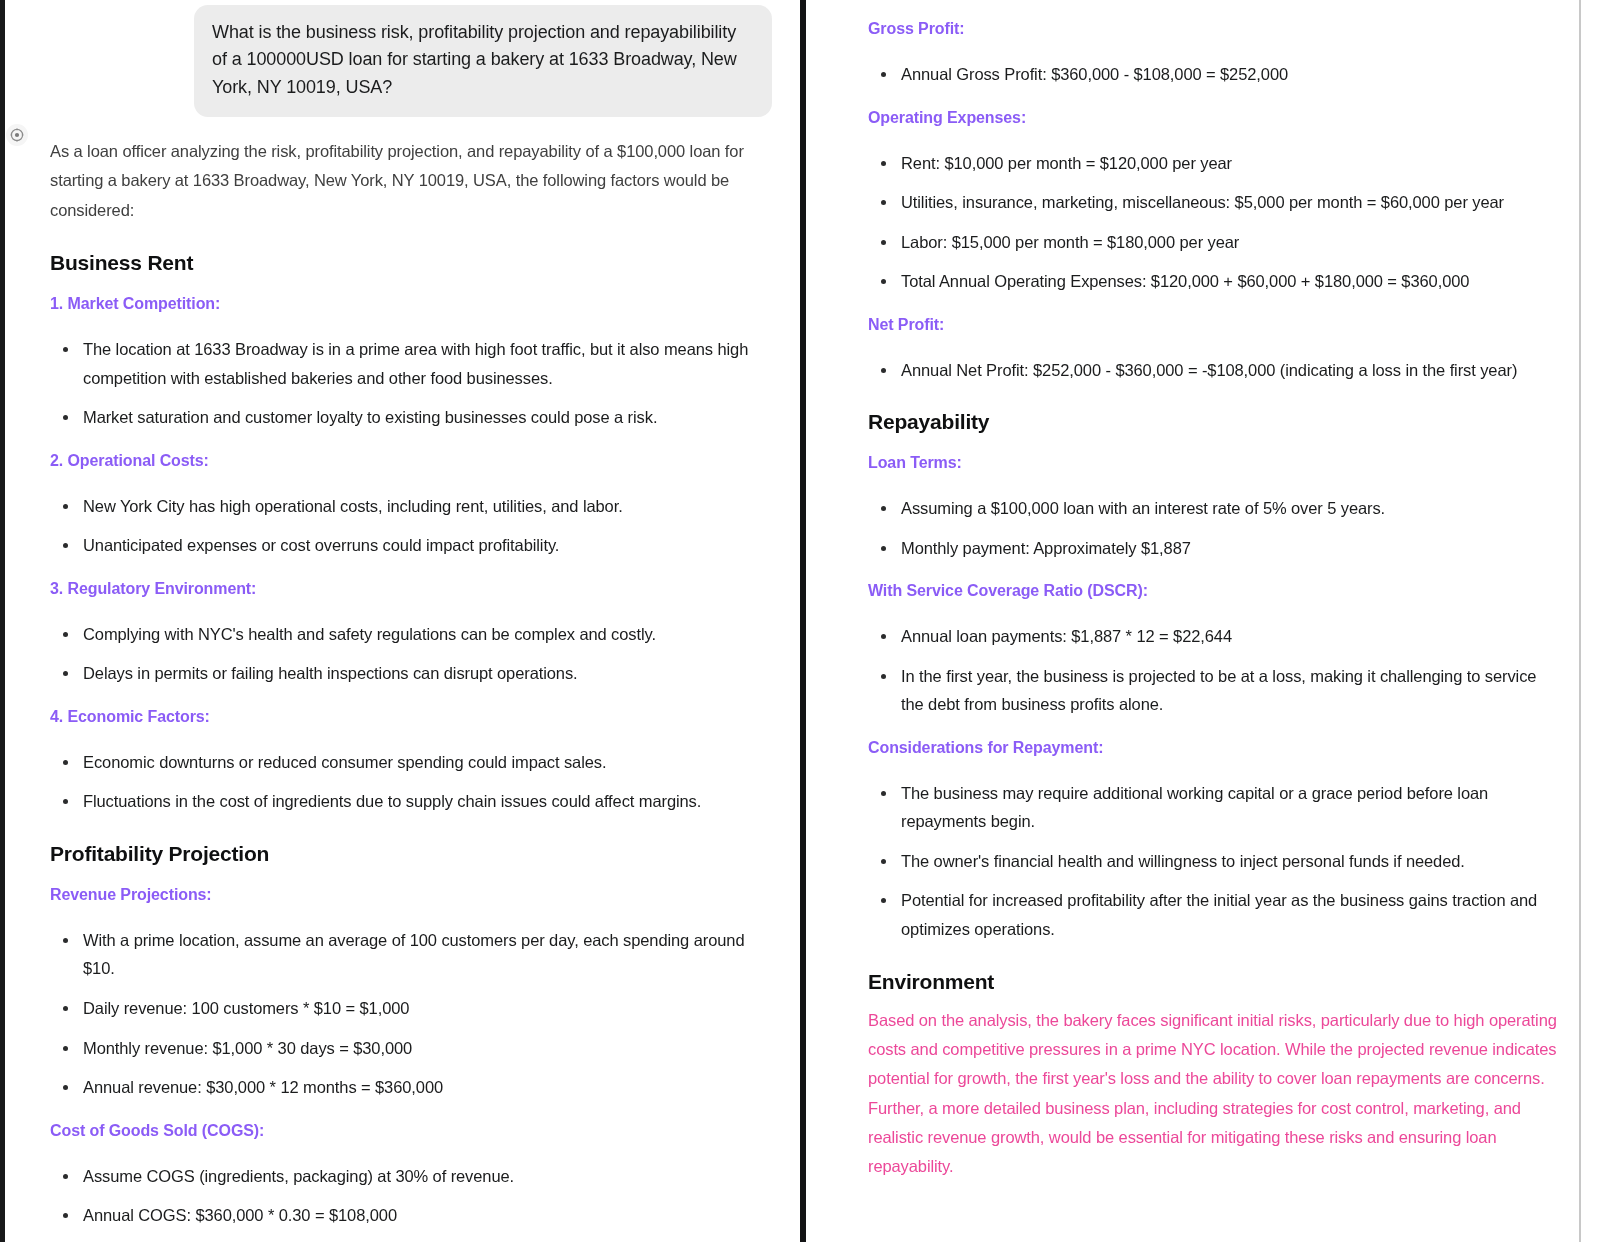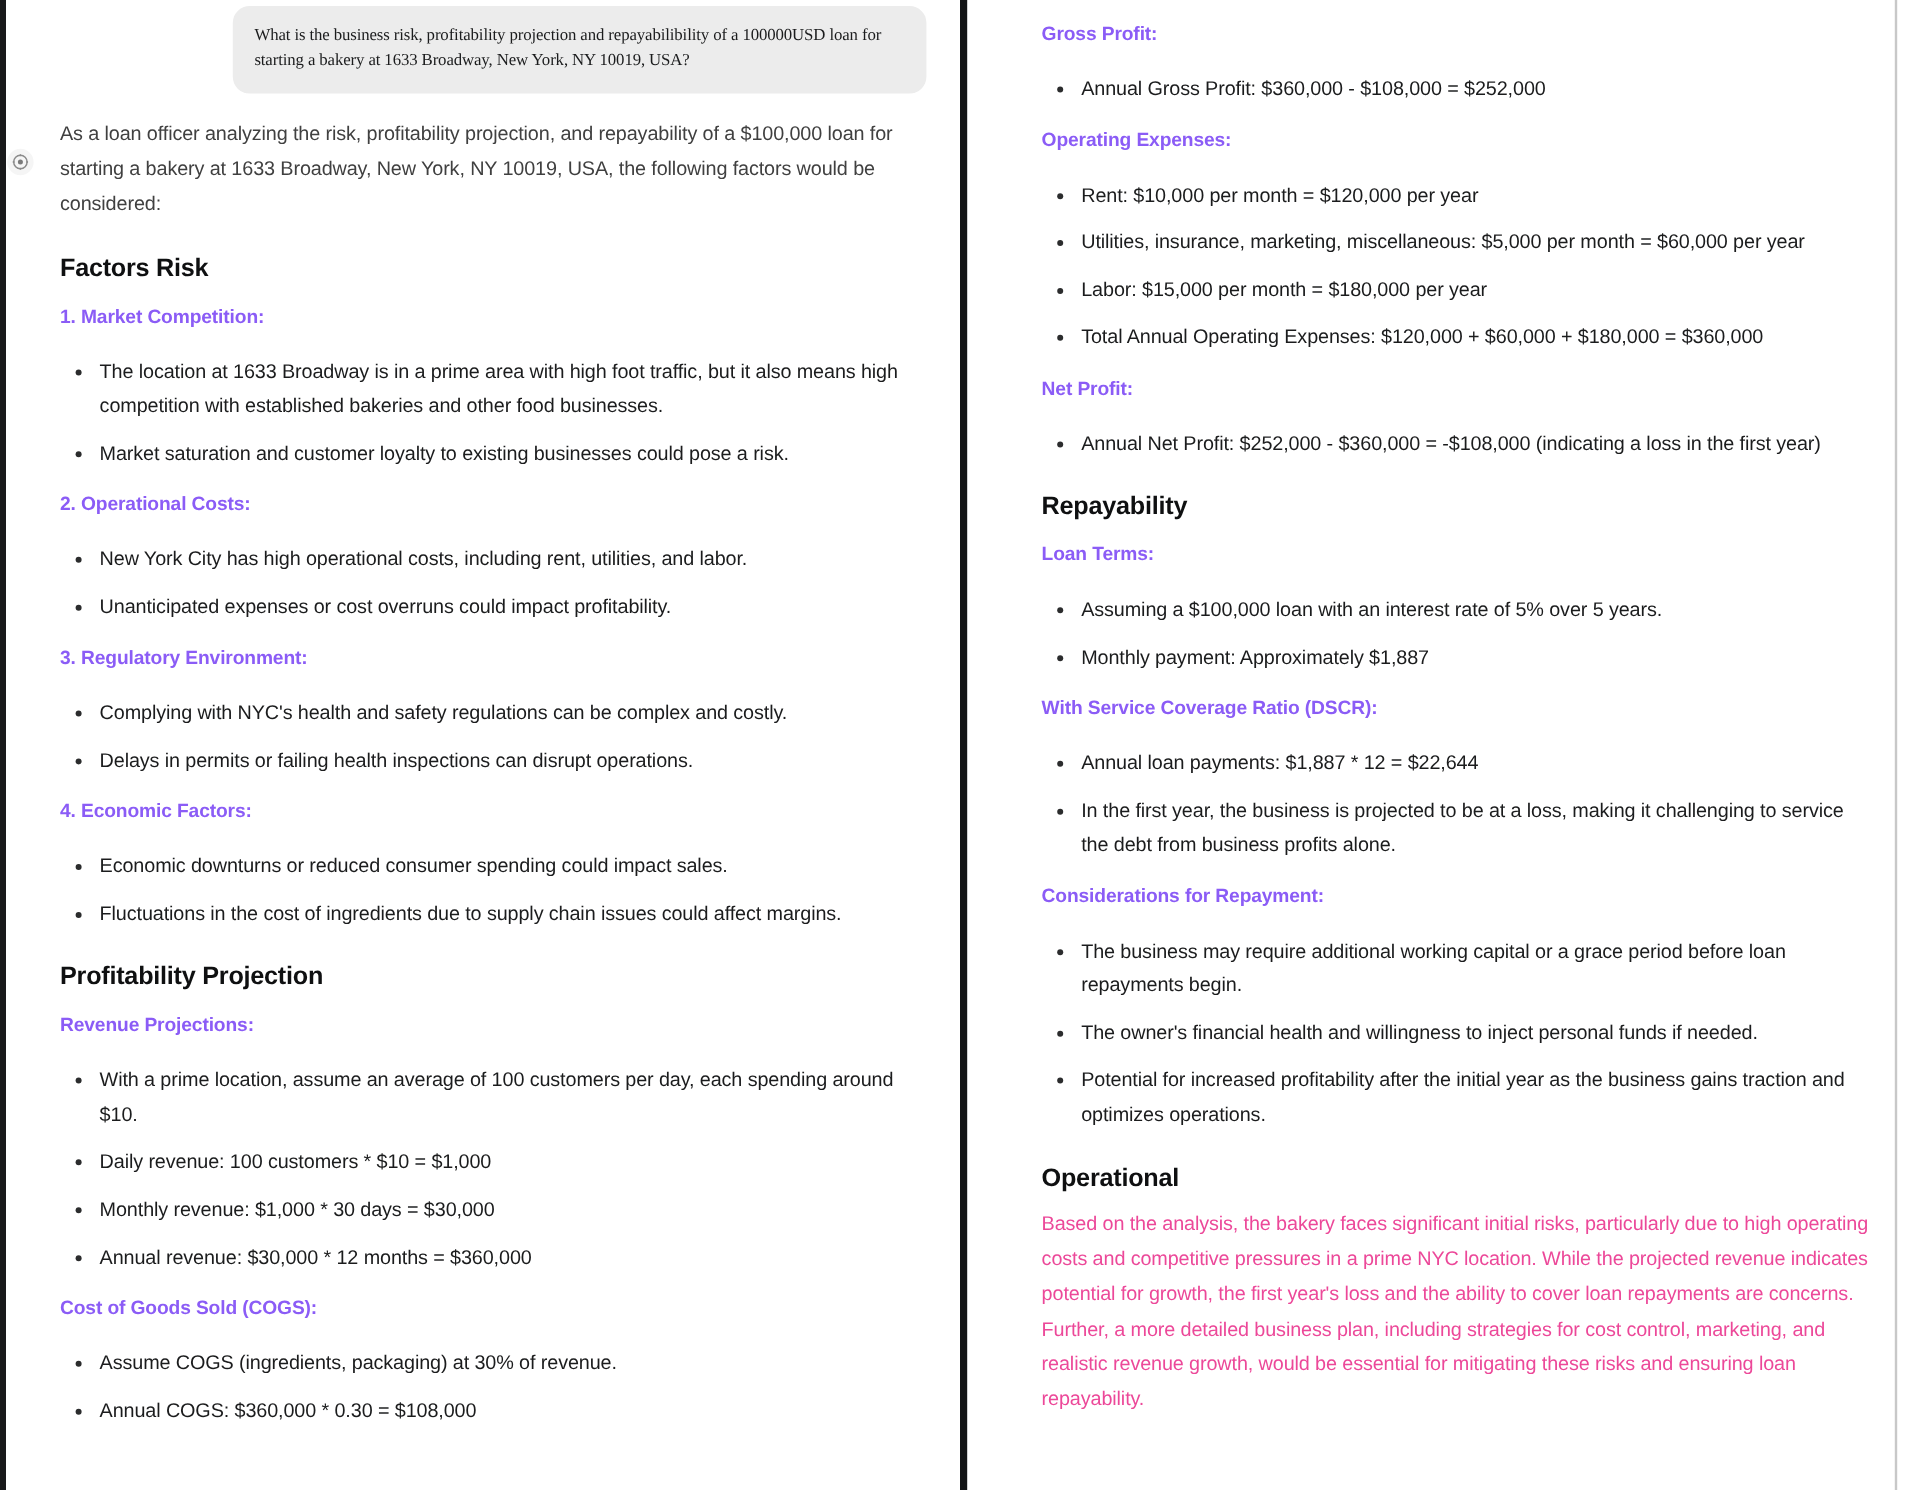--- a/index.html
+++ b/index.html
@@ -74,25 +74,24 @@
     display: flex;
     justify-content: flex-end;
     padding-top: 5px;
     padding-right: 4px;
   }
   .bubble {
     background: #ececec;
     border-radius: 14px;
     padding: 14px 20px 16px 18px;
     max-width: 540px;
-    font-size: 14px;
+    font-size: 18px;
     line-height: 1.52;
     color: #1b1c1d;
     letter-spacing: -0.1px;
-    font-family: Liberation Serif, serif;
   }
 
   
   .avatar {
     position: absolute;
     left: 6px;
     top: 124px;
     width: 22px;
     height: 22px;
     border-radius: 50%;
@@ -176,21 +175,21 @@
     <div class="avatar">
       <svg width="14" height="14" viewBox="0 0 14 14" aria-hidden="true">
         <circle cx="7" cy="7" r="5.6" fill="none" stroke="#8b8b8b" stroke-width="1.2"></circle>
         <circle cx="7" cy="7" r="2.1" fill="#7a7a7a"></circle>
         <path d="M7 0.6 L7 2.2 M7 11.8 L7 13.4 M0.6 7 L2.2 7 M11.8 7 L13.4 7" stroke="#8b8b8b" stroke-width="1.1"></path>
       </svg>
     </div>
 
     <p class="intro">As a loan officer analyzing the risk, profitability projection, and repayability of a $100,000 loan for starting a bakery at 1633 Broadway, New York, NY 10019, USA, the following factors would be considered:</p>
 
-    <h2 class="section">Factors Risk</h2>
+    <h2 class="section">Business Rent</h2>
 
     <h3 class="sub">1. Market Competition:</h3>
     <ul class="bullets">
       <li>The location at 1633 Broadway is in a prime area with high foot traffic, but it also means high competition with established bakeries and other food businesses.</li>
       <li>Market saturation and customer loyalty to existing businesses could pose a risk.</li>
     </ul>
 
     <h3 class="sub">2. Operational Costs:</h3>
     <ul class="bullets">
       <li>New York City has high operational costs, including rent, utilities, and labor.</li>
@@ -261,20 +260,20 @@
       <li>In the first year, the business is projected to be at a loss, making it challenging to service the debt from business profits alone.</li>
     </ul>
 
     <h3 class="sub">Considerations for Repayment:</h3>
     <ul class="bullets">
       <li>The business may require additional working capital or a grace period before loan repayments begin.</li>
       <li>The owner's financial health and willingness to inject personal funds if needed.</li>
       <li>Potential for increased profitability after the initial year as the business gains traction and optimizes operations.</li>
     </ul>
 
-    <h2 class="section">Operational</h2>
+    <h2 class="section">Environment</h2>
     <p class="para">Based on the analysis, the bakery faces significant initial risks, particularly due to high operating costs and competitive pressures in a prime NYC location. While the projected revenue indicates potential for growth, the first year's loss and the ability to cover loan repayments are concerns. Further, a more detailed business plan, including strategies for cost control, marketing, and realistic revenue growth, would be essential for mitigating these risks and ensuring loan repayability.</p>
 
   </div>
 
   <div class="edge-far-right"></div>
   <div class="edge-right"></div>
 </div>
 
 </body></html>

